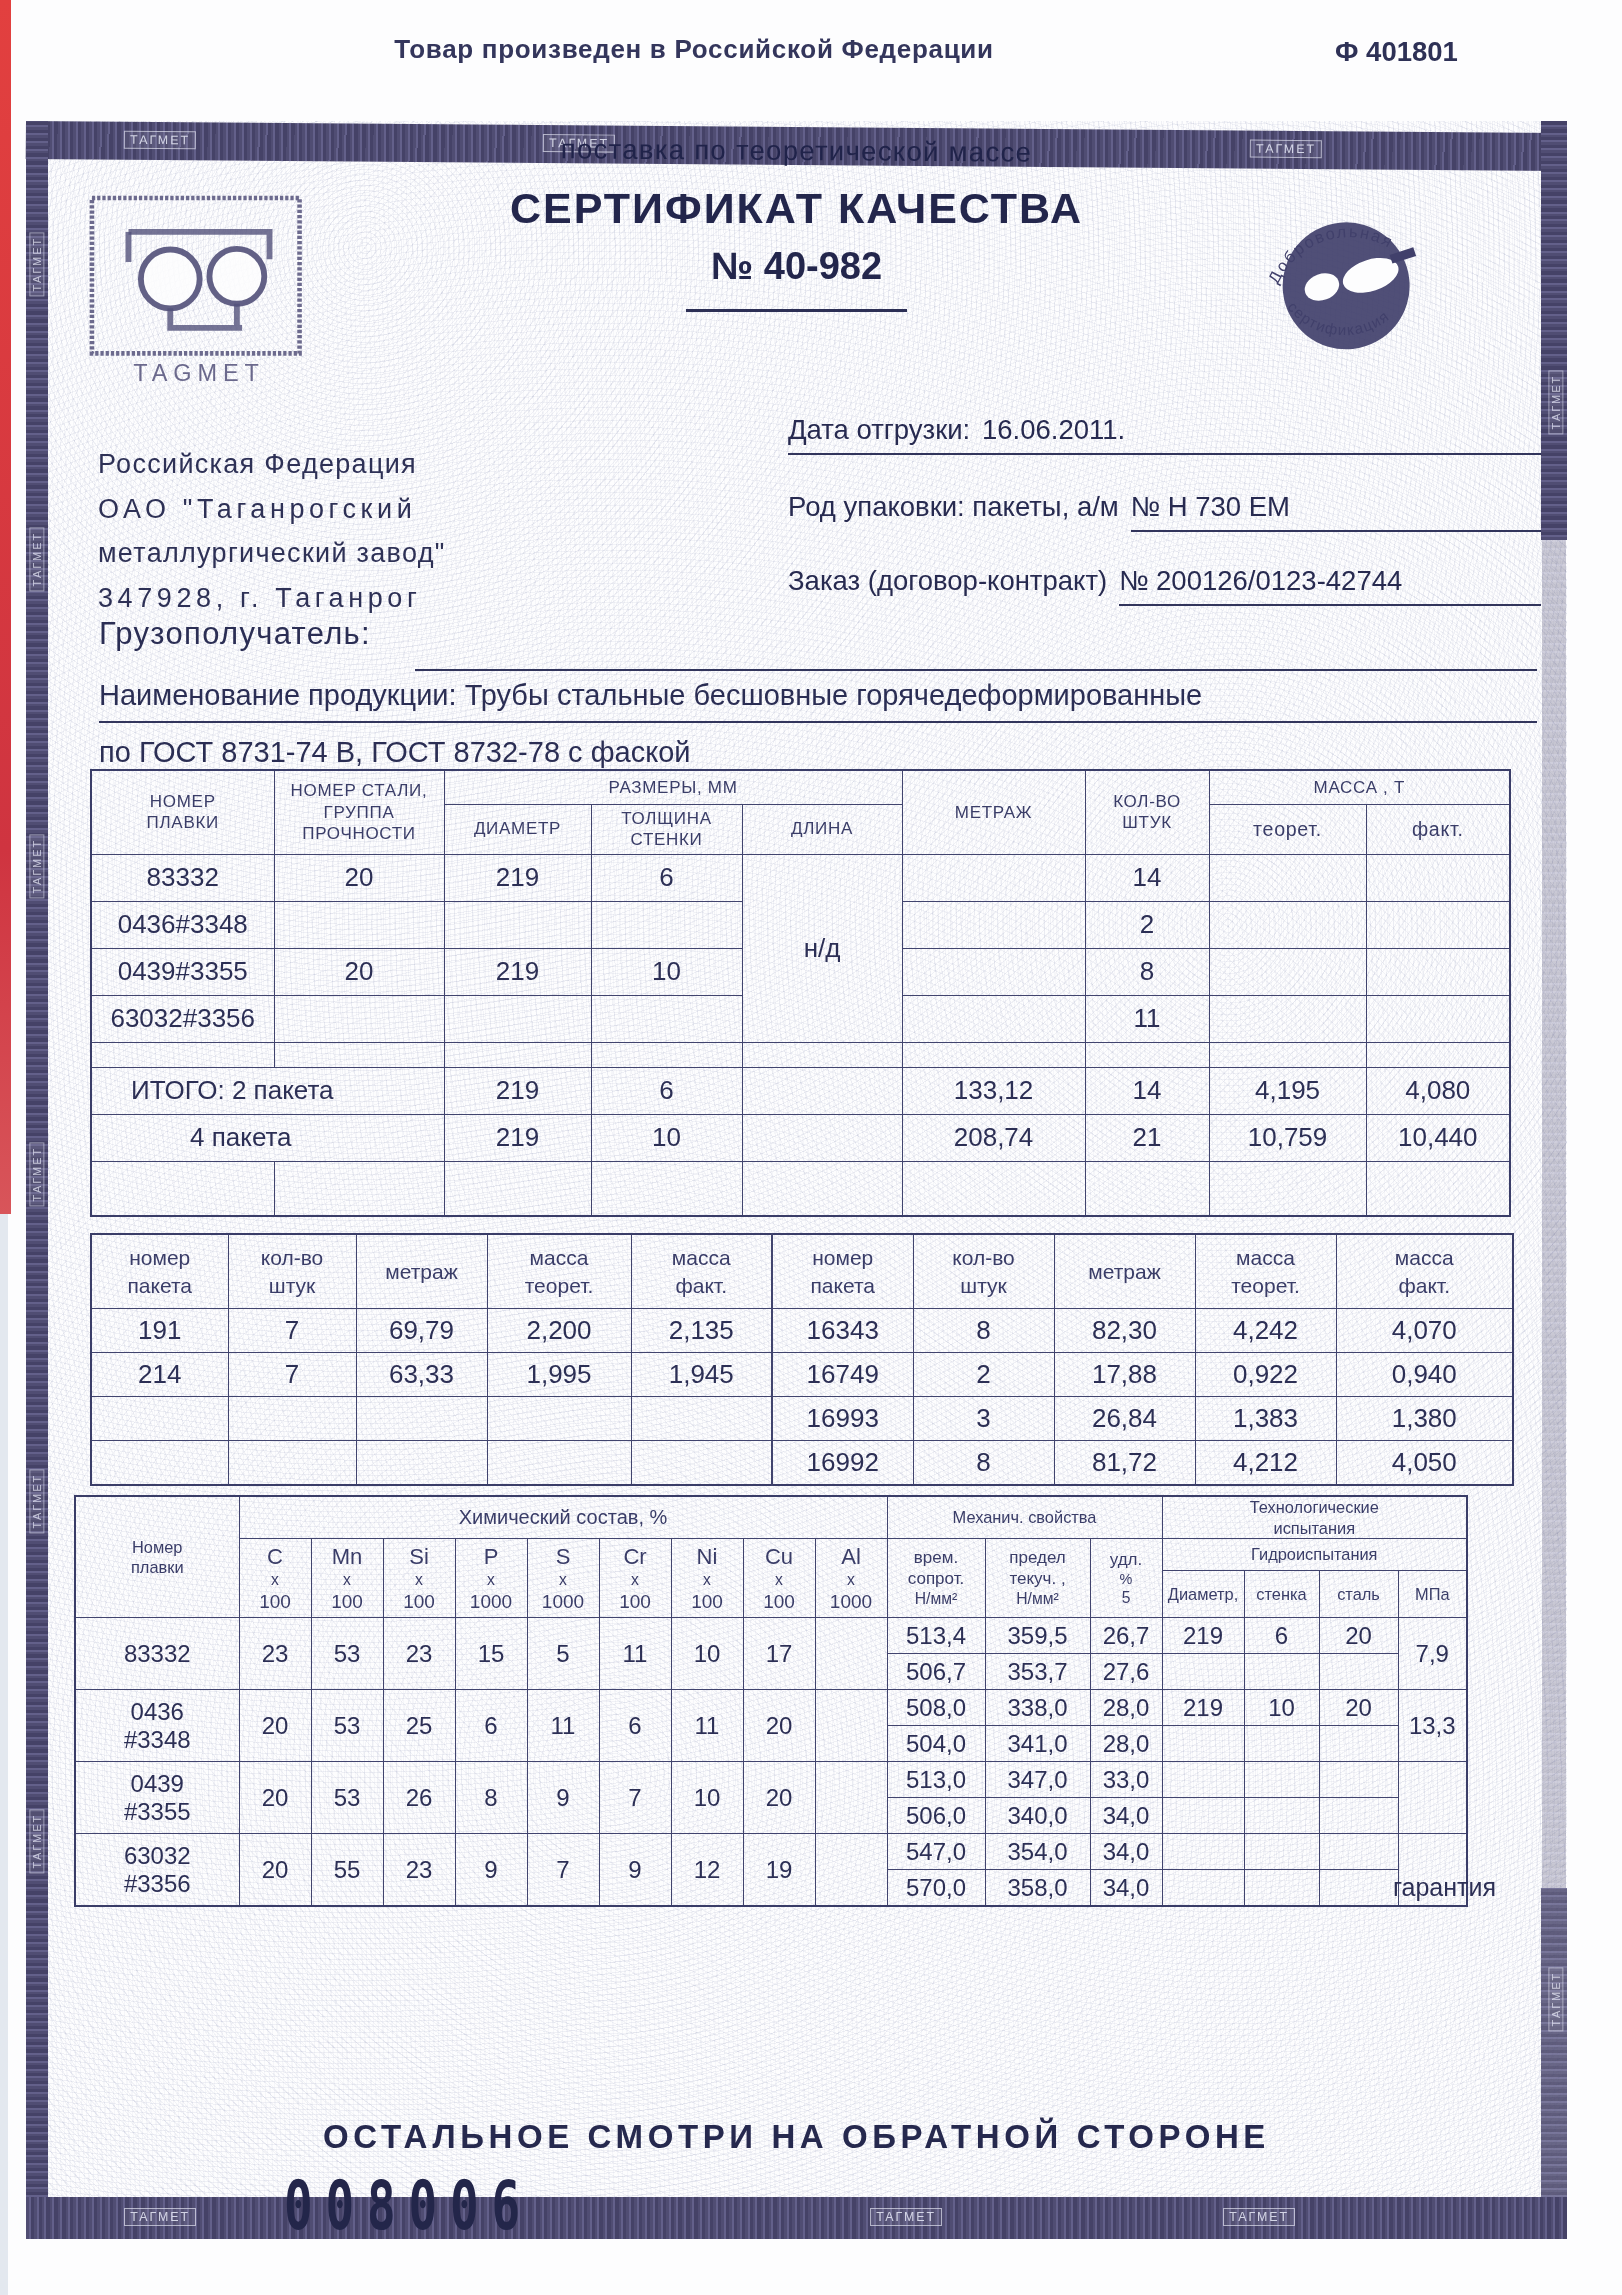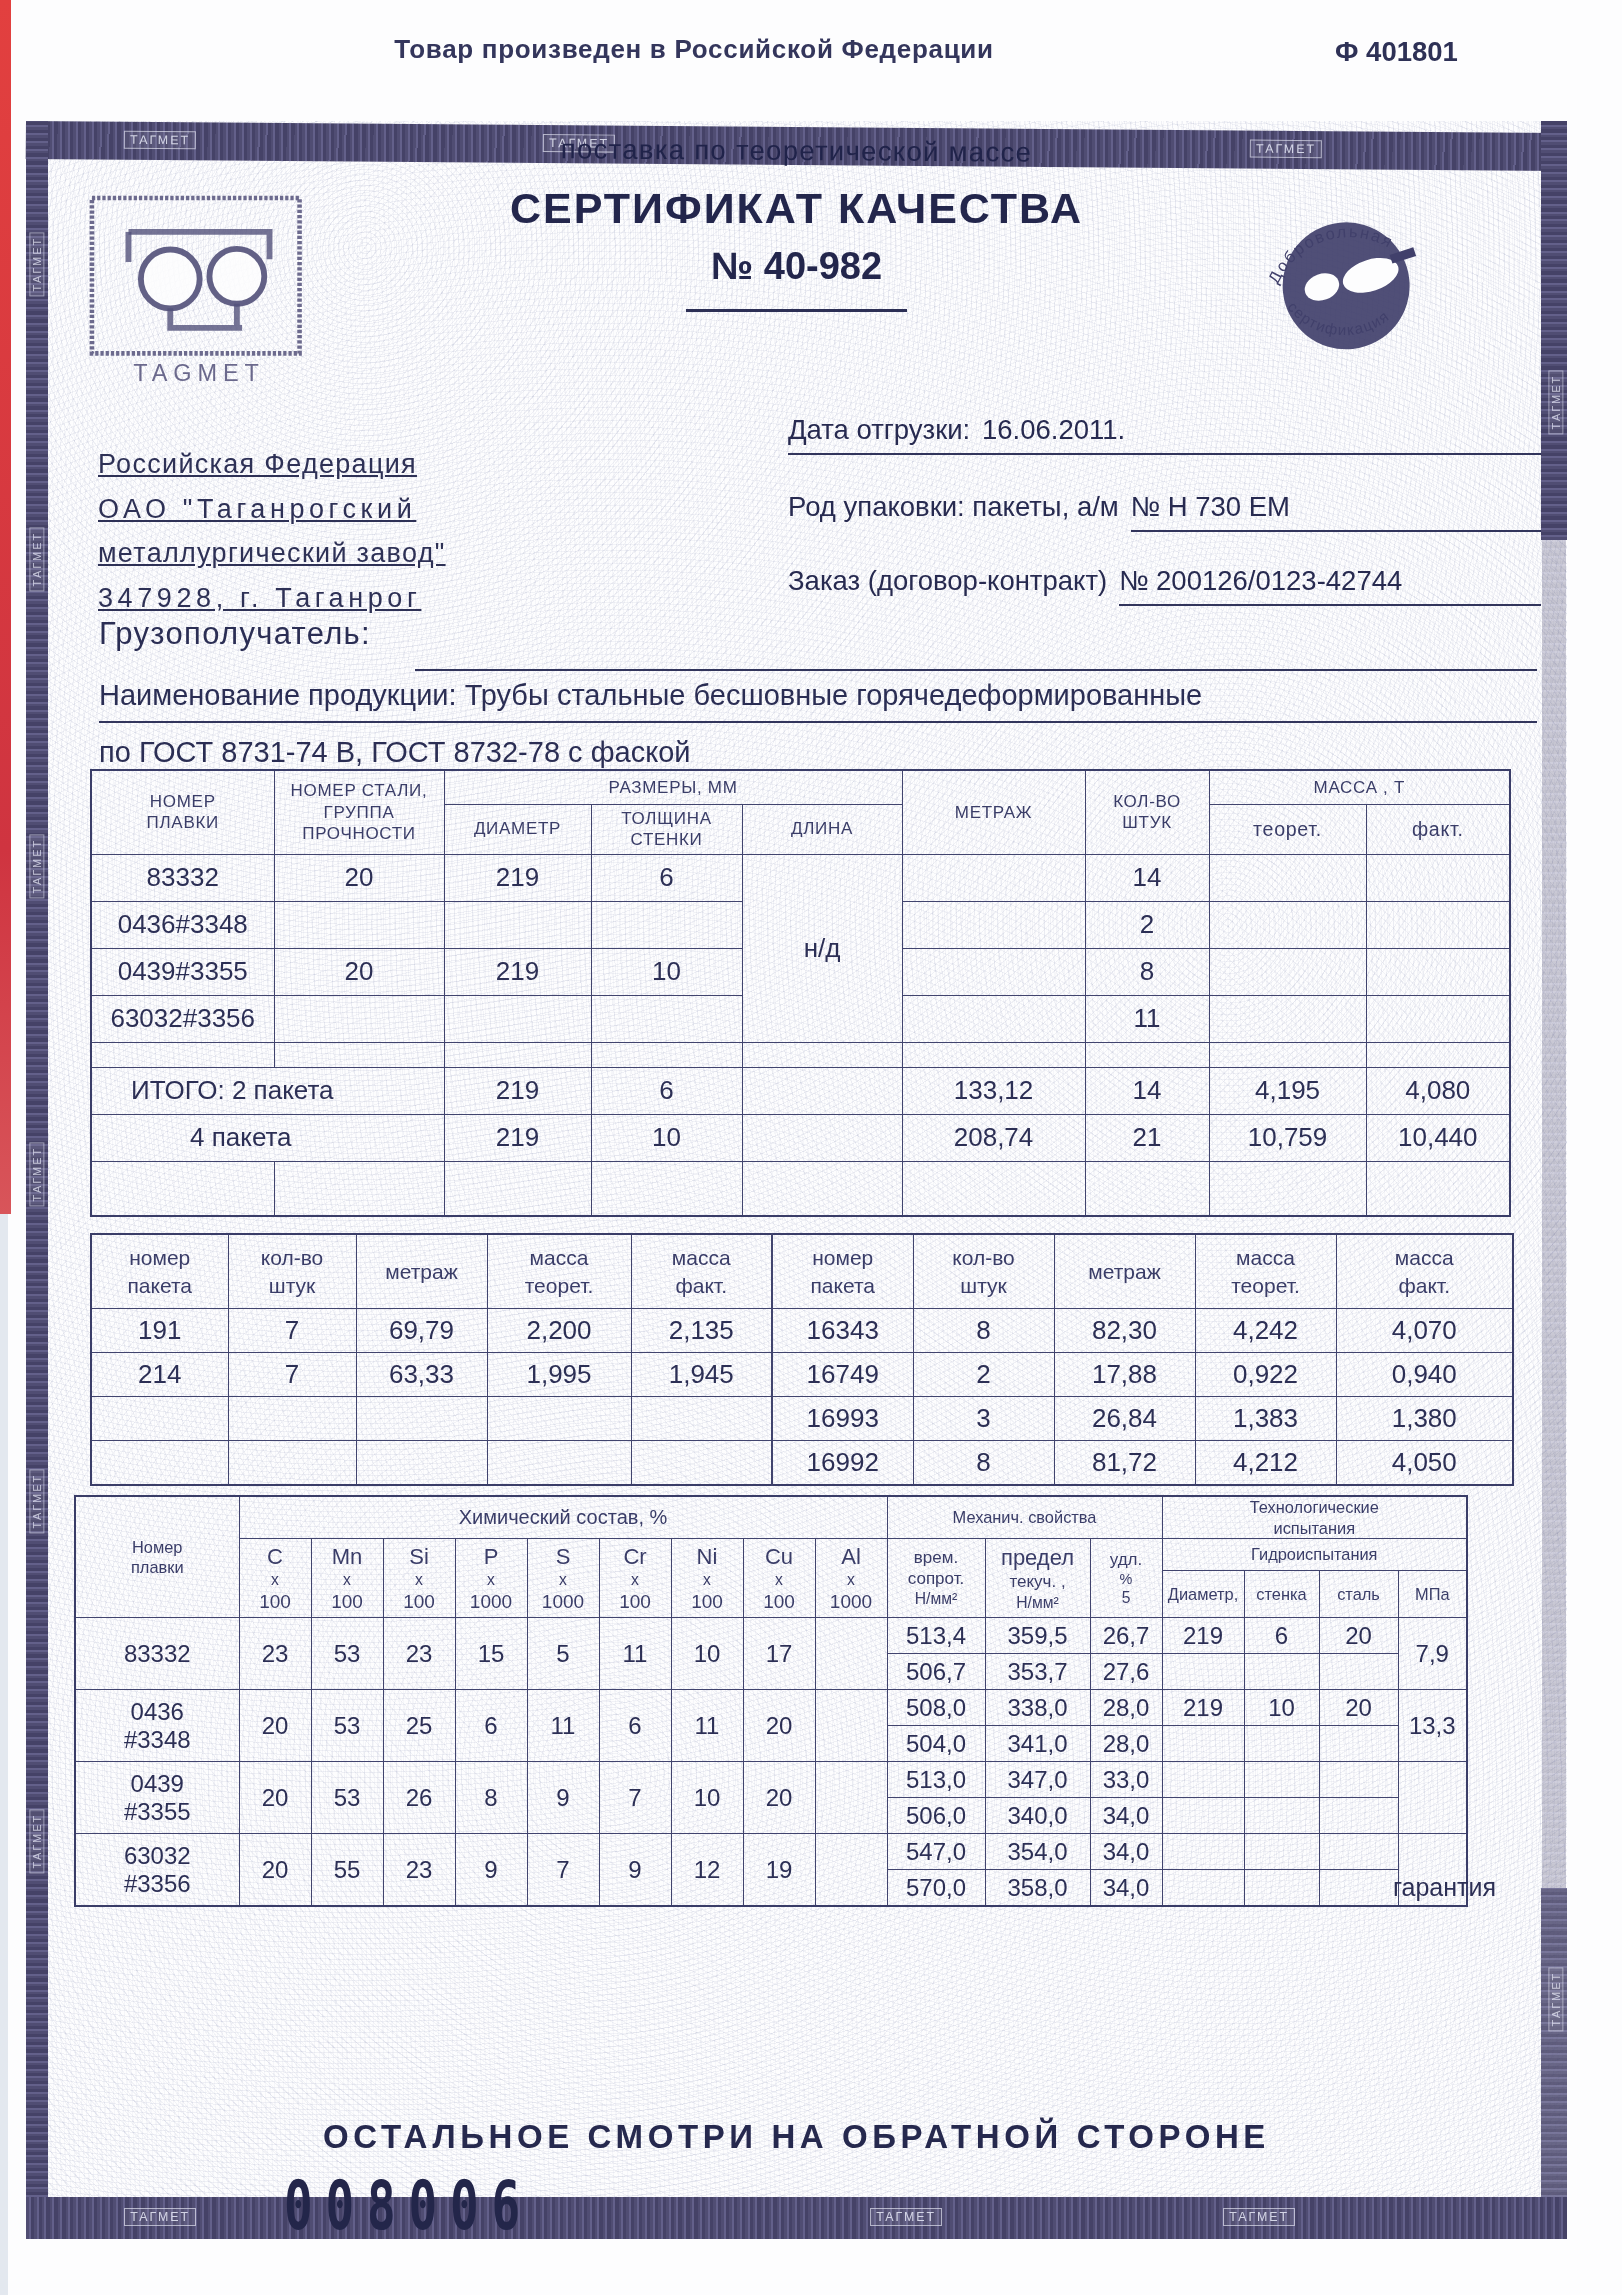--- a/index.html
+++ b/index.html
@@ -38,21 +38,21 @@
 
   .delivery-note{top:14.4px;width:100%;text-align:center;font-size:27.5px;color:#20234a;letter-spacing:1.3px;transform:rotate(.4deg);z-index:2;}
   .cert-title{top:63px;width:100%;text-align:center;font-size:43px;font-weight:bold;letter-spacing:2px;color:#23264c;}
   .cert-num-wrap{top:124px;width:100%;text-align:center;}
   .cert-num{display:inline-block;font-size:38px;font-weight:bold;color:#23264c;border-bottom:3.9px solid #2c2f55;padding:0 25px 21px;}
 
   .logo{left:62px;top:73px;width:222px;height:196px;}
   .stamp{left:1212px;top:60px;width:216px;height:207px;transform:rotate(-6deg);}
 
   .manu{left:72px;top:328px;font-size:27px;color:#2e3156;}
-  .manu div{margin-bottom:13.7px;letter-spacing:1.3px;text-decoration:underline;}
+  .manu div{margin-bottom:13.7px;letter-spacing:1.3px;}
   .manu .wide{letter-spacing:4.6px;}
 
   .ship{left:762px;width:753px;font-size:27.5px;color:#272a50;display:flex;align-items:baseline;}
   .ship .lab{flex:none;padding-right:11.8px;}
   .ship .val{flex:1;}
   .u3{border-bottom:2px solid #32355c;padding-bottom:6.5px;}
   .ship1{top:293px;}  .ship2{top:370px;}  .ship3{top:444px;}
 
   .consignee{left:73px;top:495px;font-size:31px;letter-spacing:1.3px;color:#2b2e54;}
   .consignee-line{left:389px;top:548px;width:1122px;border-top:2px solid #32355c;}
@@ -478,21 +478,21 @@
               <span class="sym">Al</span>
               <span class="x">x</span>
               <span class="mult">1000</span>
             </th>
         <th rowspan="2">
               <span class="sym" style="font-size:17px">врем.</span>
               <span class="x" style="font-size:17px">сопрот.</span>
               <span class="mult" style="font-size:15.7px">Н/мм²</span>
             </th>
         <th rowspan="2">
-              <span class="sym" style="font-size:22px">предел</span>
+              <span class="sym" style="font-size:17px">предел</span>
               <span class="x" style="font-size:17px">текуч. ,</span>
               <span class="mult" style="font-size:15.7px">Н/мм²</span>
             </th>
         <th rowspan="2">
               <span class="sym" style="font-size:17px">удл.</span>
               <span class="x" style="font-size:14.4px">%</span>
               <span class="mult" style="font-size:15.7px">5</span>
             </th>
         <th colspan="4" class="hyd">Гидроиспытания</th>
       </tr>

